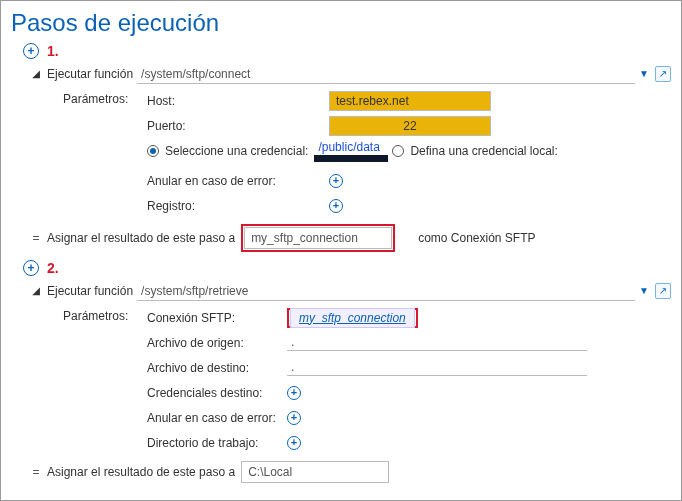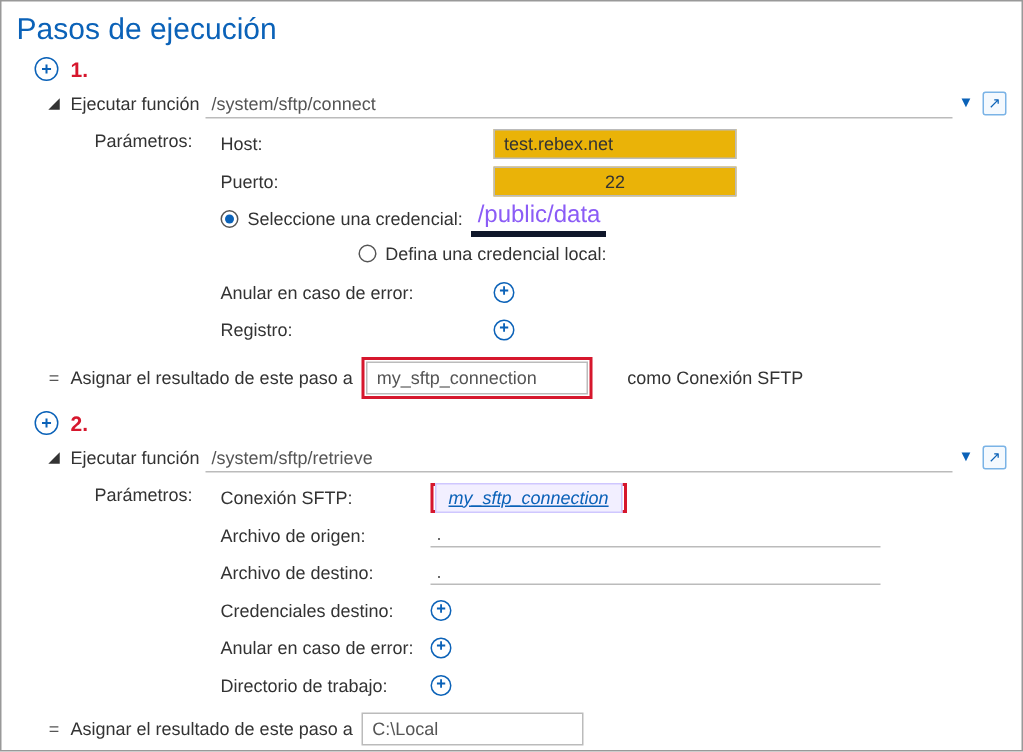--- a/index.html
+++ b/index.html
@@ -8,21 +8,21 @@
     font-size: 12px;
     background: #fff;
     color: #333;
     width: 682px;
     height: 501px;
     border: 1px solid #999;
     overflow: hidden;
     position: relative;
   }
   .hdr {
-    font-size: 20px;
+    font-size: 24px;
     color: #0b62b8;
     font-weight: 400;
     padding: 8px 10px 4px 10px;
   }
   .step-bar {
     display: flex;
     align-items: center;
     padding: 0 0 0 22px;
     height: 20px;
   }
@@ -144,26 +144,26 @@
     background: #fff;
     flex-shrink: 0;
   }
   .radio.sel::after {
     content: "";
     width: 6px; height: 6px;
     border-radius: 50%;
     background: #0b62b8;
   }
   .cred-path {
-    border-bottom: 4px solid #0f172a;
+    border-bottom: 7px solid #0f172a;
     padding: 1px 4px;
-    color: #8b5cf6;
+    color: #1d4ed8;
     margin-left: 6px;
     min-width: 74px;
-    font-size: 16px;
+    font-size: 12px;
   }
   .assign-row {
     display: flex;
     align-items: center;
     padding: 4px 10px 6px 30px;
   }
   .assign-lbl { margin-right: 6px; color:#333; }
   .assign-field {
     border: 1px solid #bbb;
     padding: 3px 6px;
@@ -218,21 +218,21 @@
   <div class="params-block">
     <div class="param-row">
       <div class="param-key">Host:</div>
       <input class="txt-input" value="test.rebex.net" style="">
     </div>
     <div class="param-row">
       <div class="param-key">Puerto:</div>
       <input class="txt-input center" value="22" style="">
     </div>
     <div class="param-row" style="align-items:flex-start;">
-      <div style="display:flex;flex-direction:column;gap:4px;align-items:flex-end;">
+      <div style="display:flex;flex-direction:row;gap:4px;">
         <div style="display:flex;align-items:center;">
           <span class="radio sel"></span>
           <span>Seleccione una credencial:</span>
           <span class="cred-path">/public/data</span>
         </div>
         <div style="display:flex;align-items:center;">
           <span class="radio"></span>
           <span>Defina una credencial local:</span>
         </div>
       </div>

